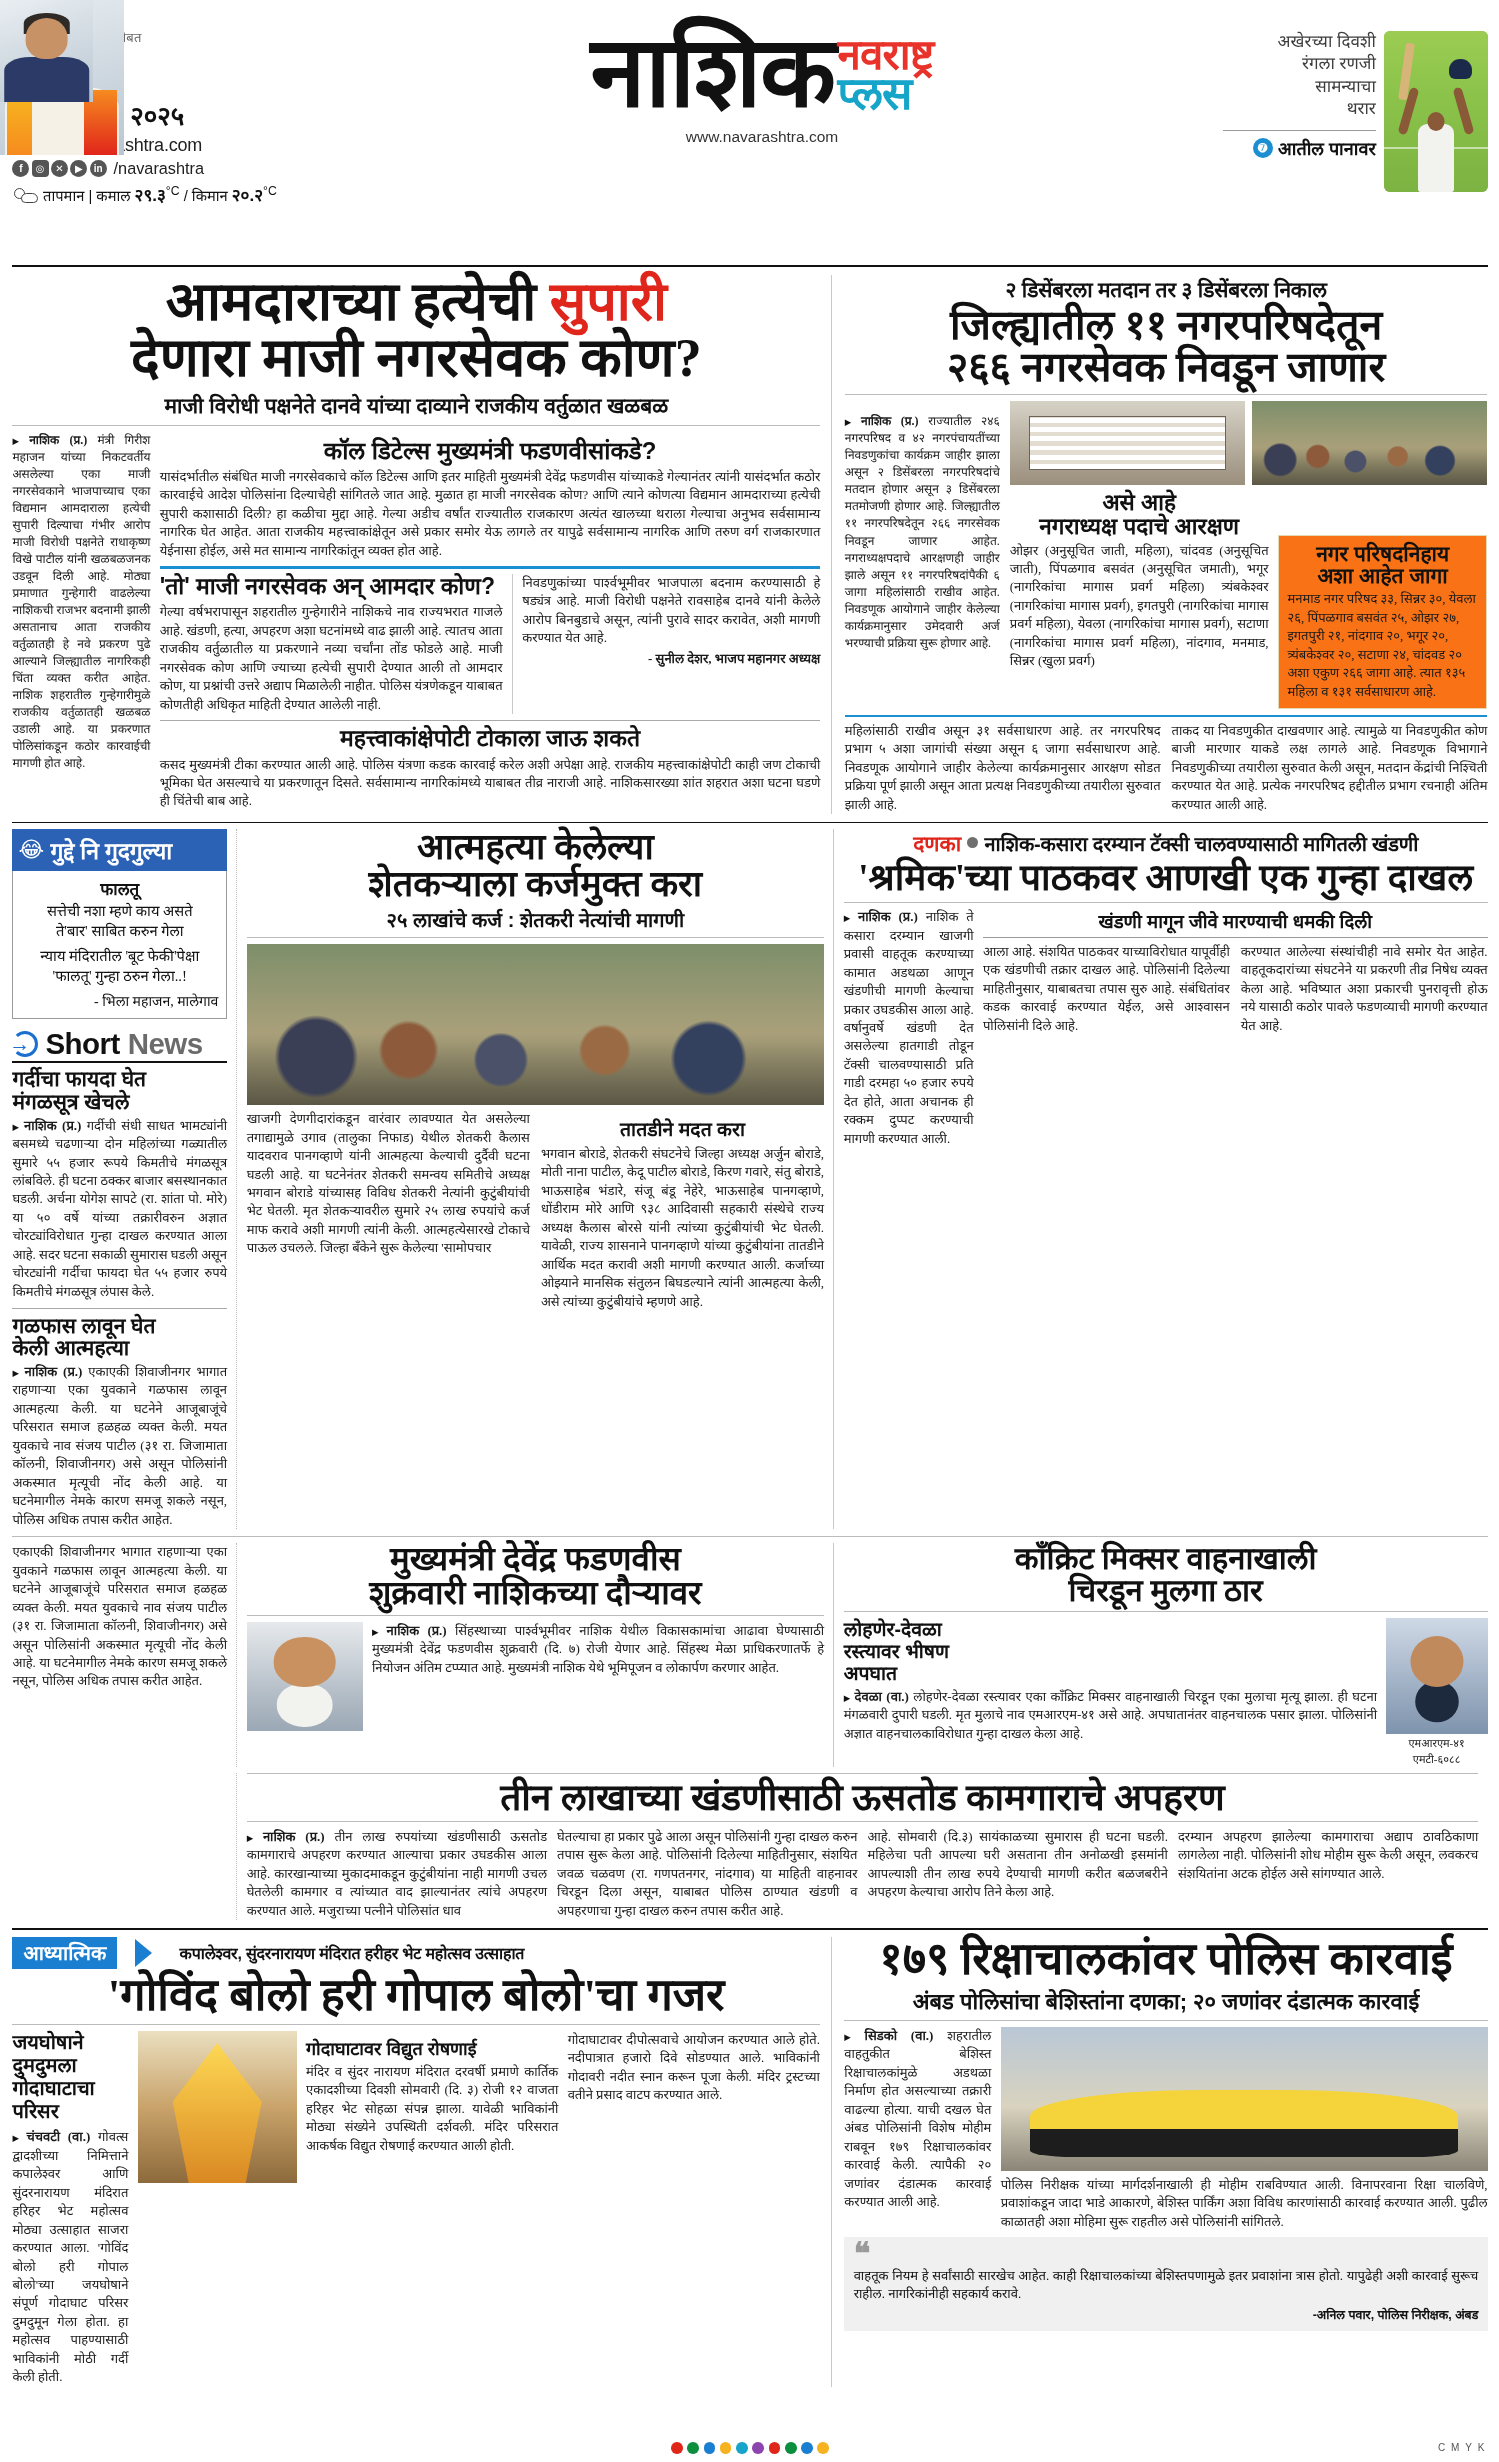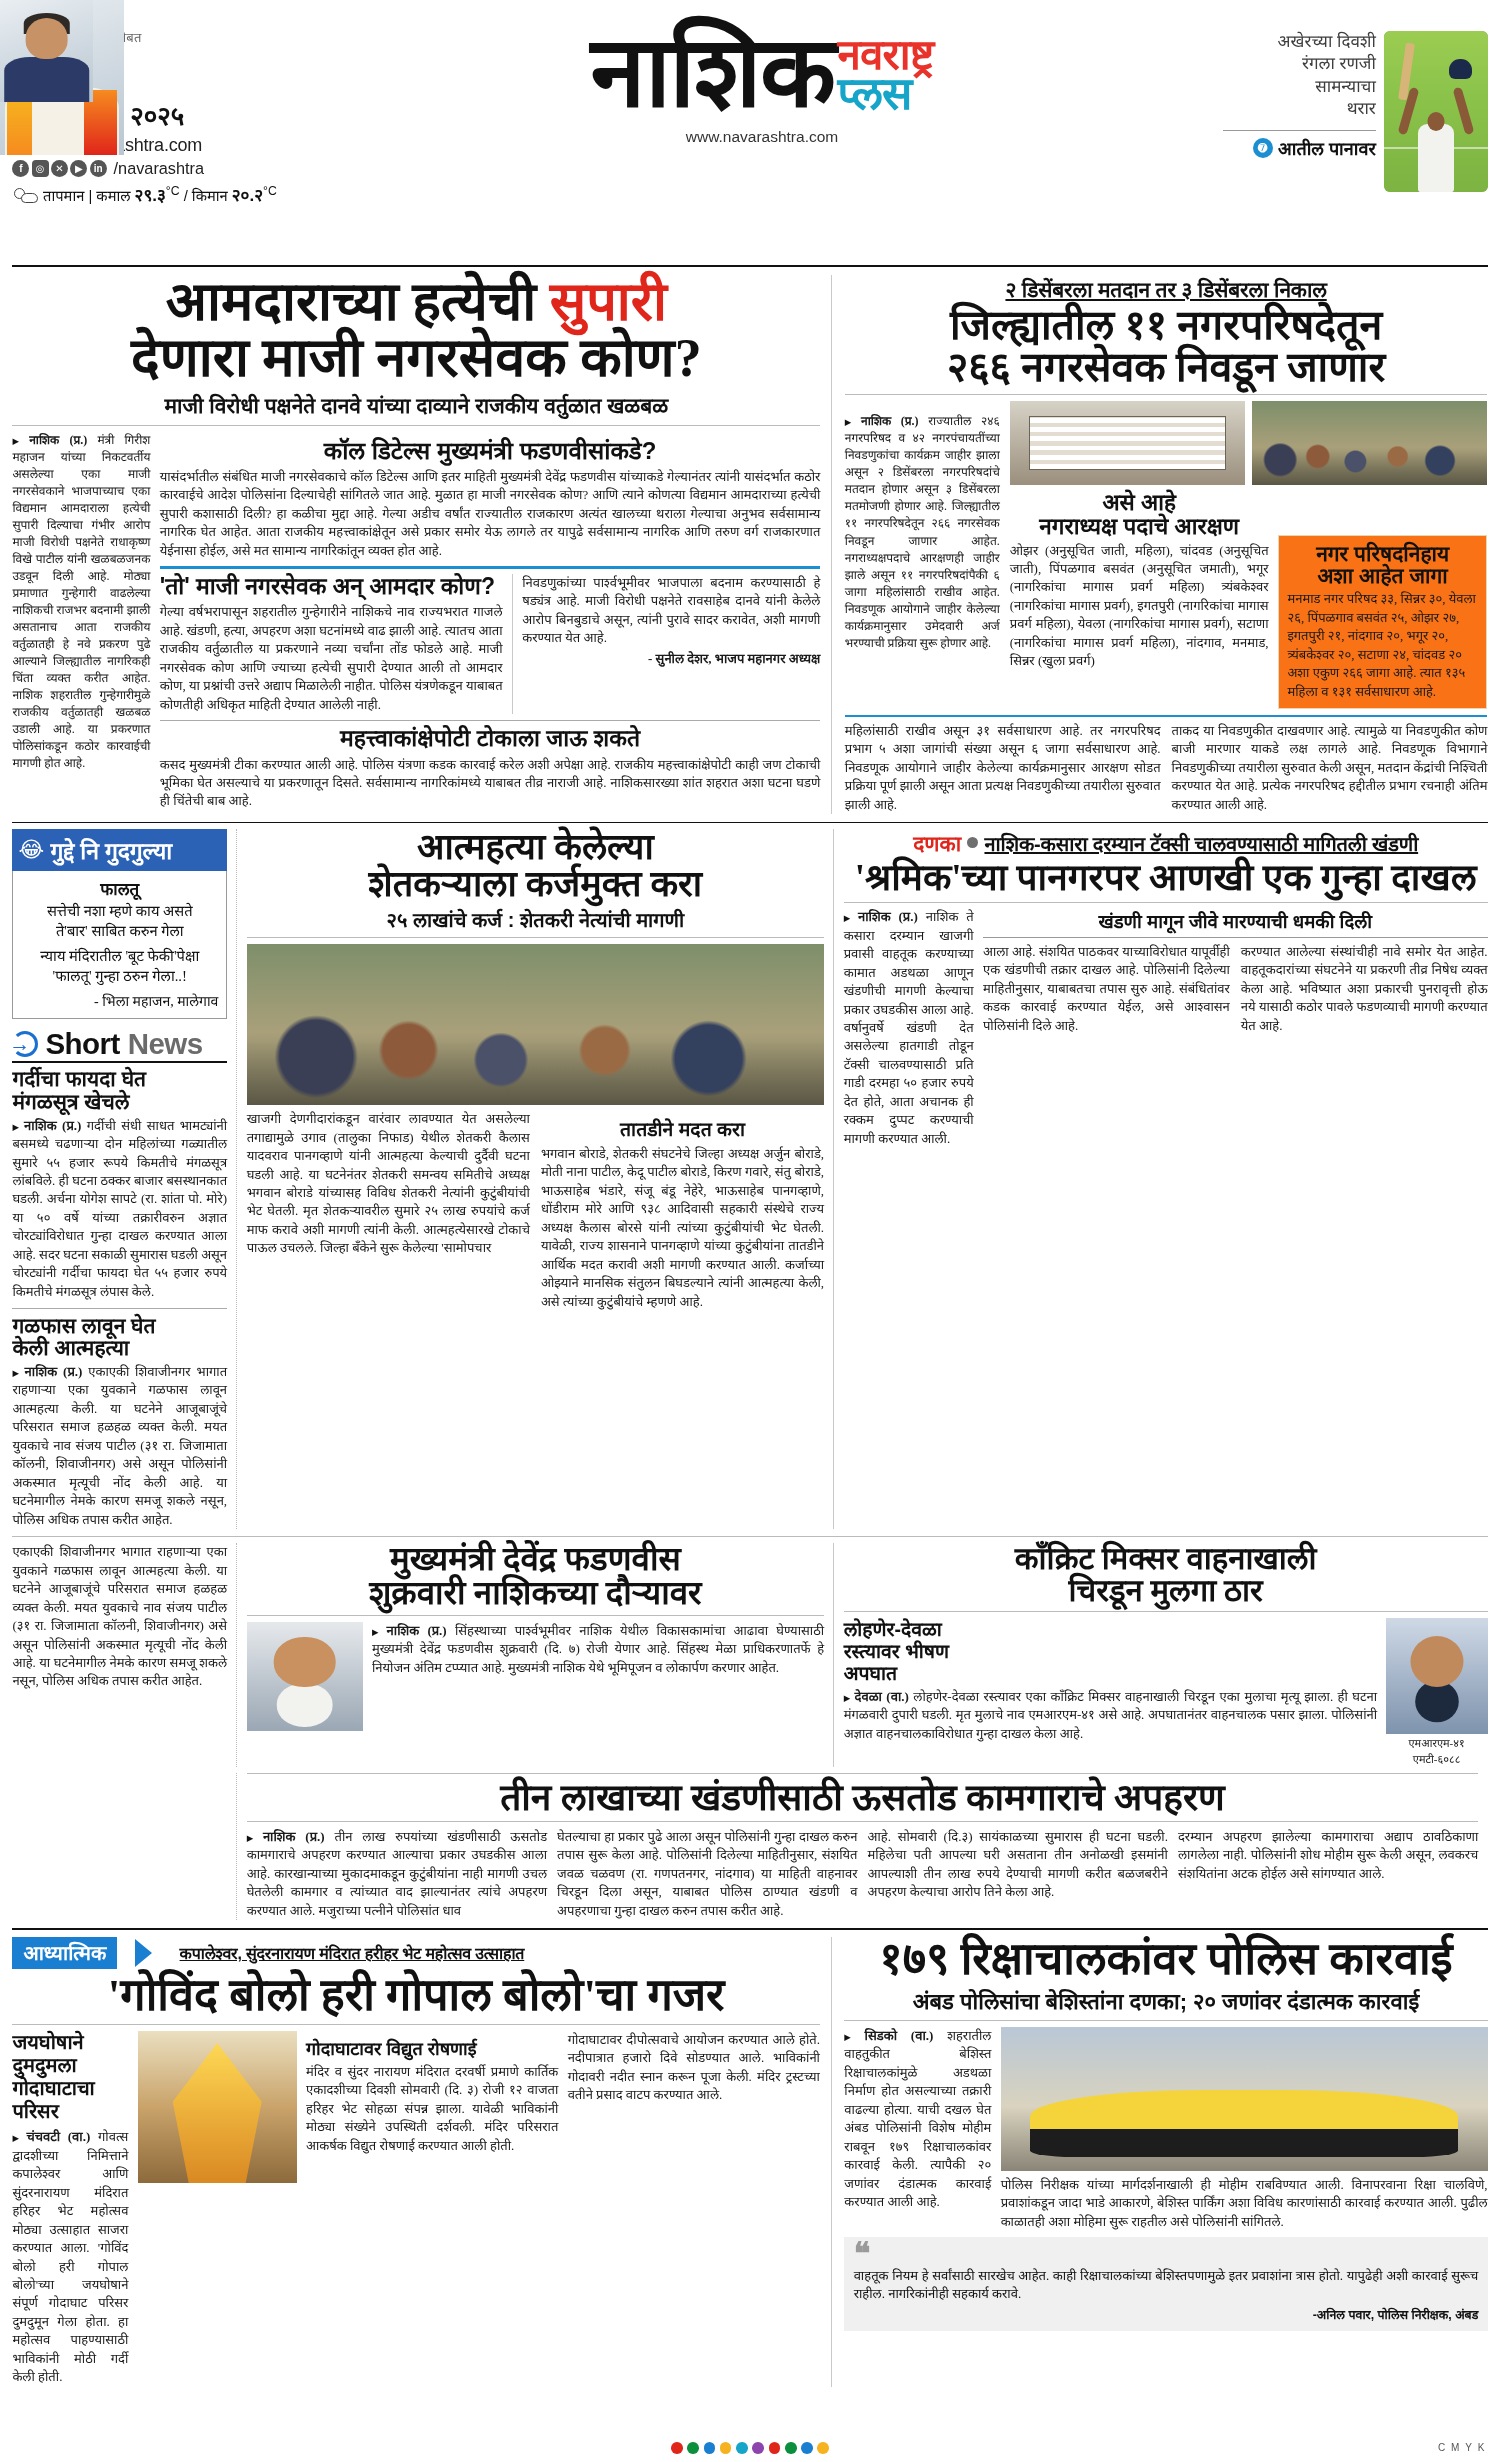--- a/index.html
+++ b/index.html
@@ -111,21 +111,21 @@
       background: #d7b477; border-radius: 2.3px; transform: rotate(8deg); }
   .cp-helm { position: absolute; right: 15.5px; top: 28px; width: 23px; height: 20px;
       background: #1b2a4a; border-radius: 11px 11px 6.2px 6.2px; }
 
   
   .rule-thin { border-top: 0.8px solid #bbb; }
   .rule-black { border-top: 1.6px solid #111; }
   .vline { border-left: 0.8px solid #c9c9c9; }
   .dotline { border-left: 1.6px dotted #b9b9b9; }
 
-  .hl-kicker { font-size: 21px; font-weight: bold; text-align: center; color: #111; letter-spacing: -0.2px; text-decoration: underline; }
+  .hl-kicker { font-size: 21px; font-weight: bold; text-align: center; color: #111; letter-spacing: -0.2px; }
   .hl-main {
     font-weight: bold; color: #111; text-align: center; line-height: 1.02;
     font-family: "Liberation Serif", "DejaVu Serif", serif;
   }
   .hl-sub { font-size: 19.4px; font-weight: bold; text-align: center; color: #111; }
   .red { color: #e0251b; }
 
   .body-text {
     font-size: 13px; line-height: 1.42; text-align: justify; color: #1a1a1a;
     font-family: "Liberation Serif", "DejaVu Serif", serif;
@@ -532,21 +532,21 @@
     </div>
 
     <div class="vline"></div>
 
     <div style="flex:1;padding-left:9.3px;">
       <div style="display:flex;align-items:center;justify-content:center;">
         <span class="tag-red">दणका</span>
         <span class="dot"></span>
         <span class="hl-kicker" style="font-size:20px;">नाशिक-कसारा दरम्यान टॅक्सी चालवण्यासाठी मागितली खंडणी</span>
       </div>
-      <div class="hl-main" style="font-size:37px;margin-top:2.3px;">'श्रमिक'च्या पानगरपर आणखी एक गुन्हा दाखल</div>
+      <div class="hl-main" style="font-size:37px;margin-top:2.3px;">'श्रमिक'च्या पाठकवर आणखी एक गुन्हा दाखल</div>
       <div class="rule-thin" style="margin-top:4.7px;"></div>
 
       <div style="display:flex;gap:9.3px;margin-top:5.4px;">
         <div style="width:130px;" class="body-text">
           <span class="dateline">नाशिक (प्र.)</span>
           <span>नाशिक ते कसारा दरम्यान खाजगी प्रवासी वाहतूक करण्याच्या कामात अडथळा आणून खंडणीची मागणी केल्याचा प्रकार उघडकीस आला आहे. वर्षानुवर्षे खंडणी देत असलेल्या हातगाडी तोडून टॅक्सी चालवण्यासाठी प्रति गाडी दरमहा ५० हजार रुपये देत होते, आता अचानक ही रक्कम दुप्पट करण्याची मागणी करण्यात आली.</span>
         </div>
         <div style="flex:1;">
           <div class="box-plain" style="border:none;border-bottom:0.8px solid #999;padding:0 0 3.9px;">
             <div class="small-cap" style="font-size:18.6px;">खंडणी मागून जीवे मारण्याची धमकी दिली</div>

